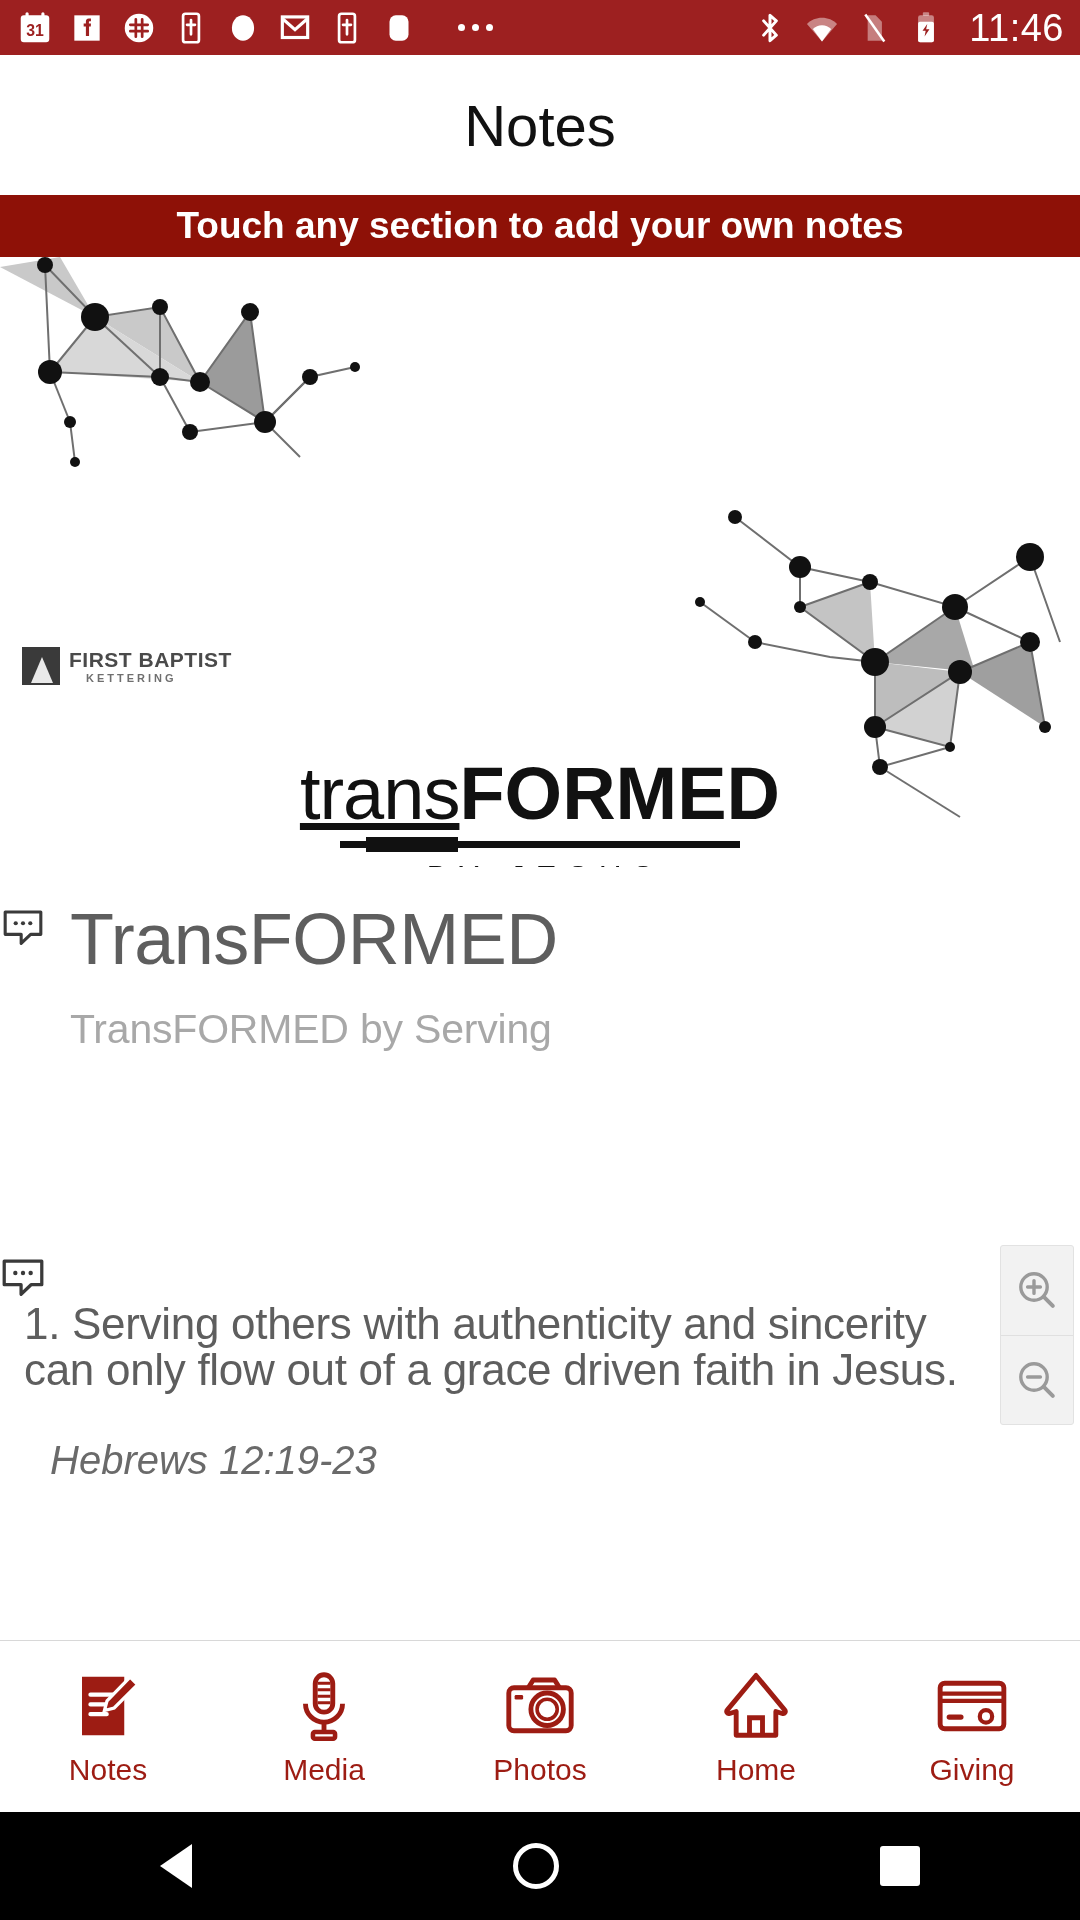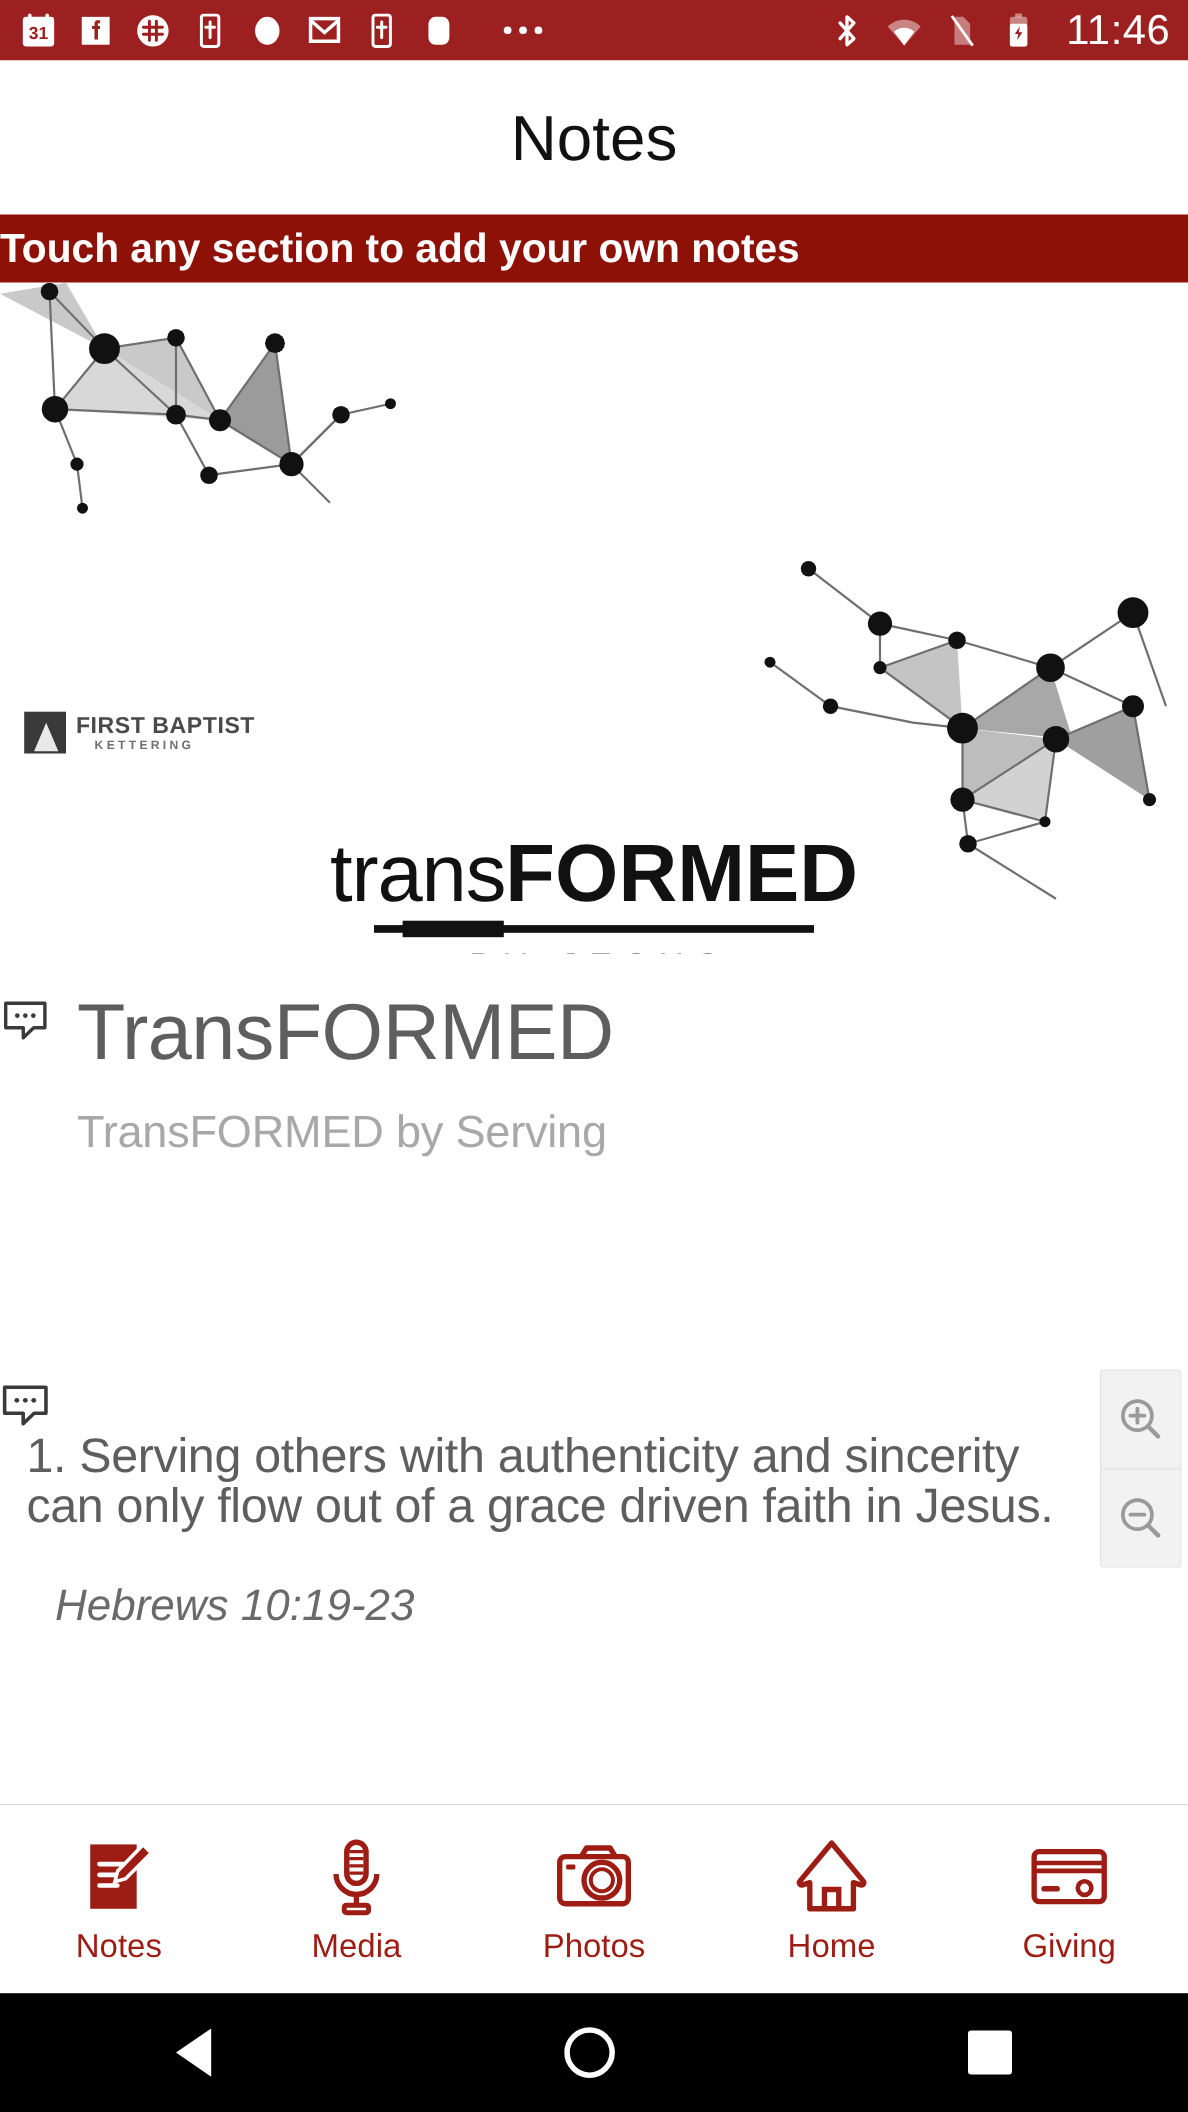--- a/index.html
+++ b/index.html
@@ -31,40 +31,40 @@
   
   .titlebar {
     position:absolute; top:55px; left:0; width:1080px; height:140px;
     background:#fff; display:flex; align-items:center; justify-content:center;
   }
   .title-text { font-size:58px; color:#111; font-weight:400; }
 
   
   .notice {
     position:absolute; top:195px; left:0; width:1080px; height:62px;
-    background:#8e1107; display:flex; align-items:center; justify-content:flex-start;
+    background:#8e1107; display:flex; align-items:center; justify-content:center;
   }
   .notice-text { color:#fff; font-size:37px; font-weight:600; }
 
   
   .hero {
     position:absolute; top:257px; left:0; width:1080px; height:610px;
     background:#fff; overflow:hidden;
   }
   .hero svg { position:absolute; top:0; left:0; }
   .logo-block {
     position:absolute; left:0; right:0; top:500px;
     text-align:center; pointer-events:none;
   }
   .logo-main {
     font-family:"Liberation Sans", sans-serif;
     font-size:74px; letter-spacing:-1px; color:#111; line-height:1;
     white-space:nowrap;
   }
-  .logo-main .lite { font-weight:400; }
+  .logo-main .lite { font-weight:400;text-decoration:underline; }
   .logo-main .bold { font-weight:700; letter-spacing:0px; }
   .logo-rule {
     width:400px; height:7px; background:#111; margin:10px auto 0;
     position:relative;
   }
   .logo-rule::before{
     content:""; position:absolute; left:26px; top:-4px; width:92px; height:15px; background:#111;
   }
   .logo-sub {
     font-size:31px; letter-spacing:11px; color:#111; font-weight:400; margin-top:12px;
@@ -336,21 +336,21 @@
     <div class="section sec-point">
       <svg class="note-icon" viewBox="0 0 24 22" style="margin-top:62px">
         <path d="M2.2 2.2h19.6v12.3h-5.6l-5.2 5v-5H2.2z" fill="#fff" stroke="#3a3a3a" stroke-width="1.7" stroke-linejoin="round"></path>
         <circle cx="8" cy="8.4" r="1.15" fill="#3a3a3a"></circle>
         <circle cx="12" cy="8.4" r="1.15" fill="#3a3a3a"></circle>
         <circle cx="16" cy="8.4" r="1.15" fill="#3a3a3a"></circle>
       </svg>
       <div class="col">
         <div class="point-text">1. Serving others with authenticity and sincerity can only flow out of a grace driven faith in Jesus.</div>
         <div class="scripture">
-          <div>Hebrews 10:19-23</div>
+          <div>Hebrews 12:19-23</div>
         </div>
       </div>
     </div>
   </div>
 
   <div class="zoomctl">
     <div class="zoombtn">
       <svg width="48" height="48" viewBox="0 0 24 24">
         <circle cx="10.5" cy="10.5" r="6.6" fill="none" stroke="#9a9a9a" stroke-width="1.7"></circle>
         <path d="M15.3 15.3l4.6 4.6" stroke="#9a9a9a" stroke-width="2" stroke-linecap="round"></path>

